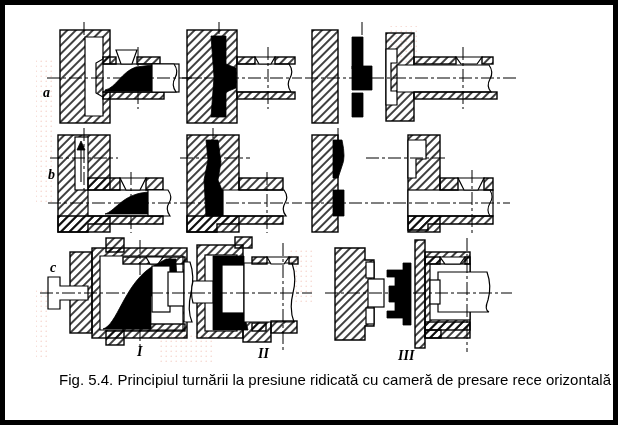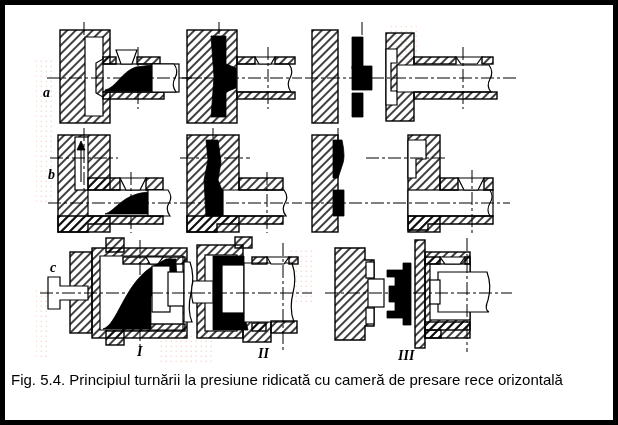--- a/index.html
+++ b/index.html
@@ -7,21 +7,21 @@
   .frame {
     width:618px; height:425px; box-sizing:border-box;
     border:5px solid var(--ink); position:relative; background:var(--paper);
     overflow:hidden;
   }
   .canvas { position:absolute; inset:0; }
   svg { position:absolute; left:0; top:0; display:block; }
   .caption {
     position:absolute; left:6px; top:366px; width:600px;
     font-family:"Liberation Sans", sans-serif; font-size:15px; color:var(--ink);
-    white-space:nowrap; letter-spacing:0px;
+    white-space:nowrap; letter-spacing:0px;text-align:right;
   }
   
   .hl   { stroke:var(--ink); stroke-width:1.5; }
   .dot  { fill:var(--pink); }
   .blk  { fill:url(#hatch); stroke:var(--ink); stroke-width:1.4; }
   .wht  { fill:var(--paper); stroke:var(--ink); stroke-width:1.2; }
   .met  { fill:var(--ink); stroke:var(--ink); stroke-width:0.8; }
   .cl   { stroke:var(--ink); stroke-width:1; fill:none; stroke-dasharray:13 3 3 3; }
   .thin { stroke:var(--ink); stroke-width:1.1; fill:none; }
   .lbl  { font-family:"Liberation Serif", serif; font-style:italic; font-weight:bold;

